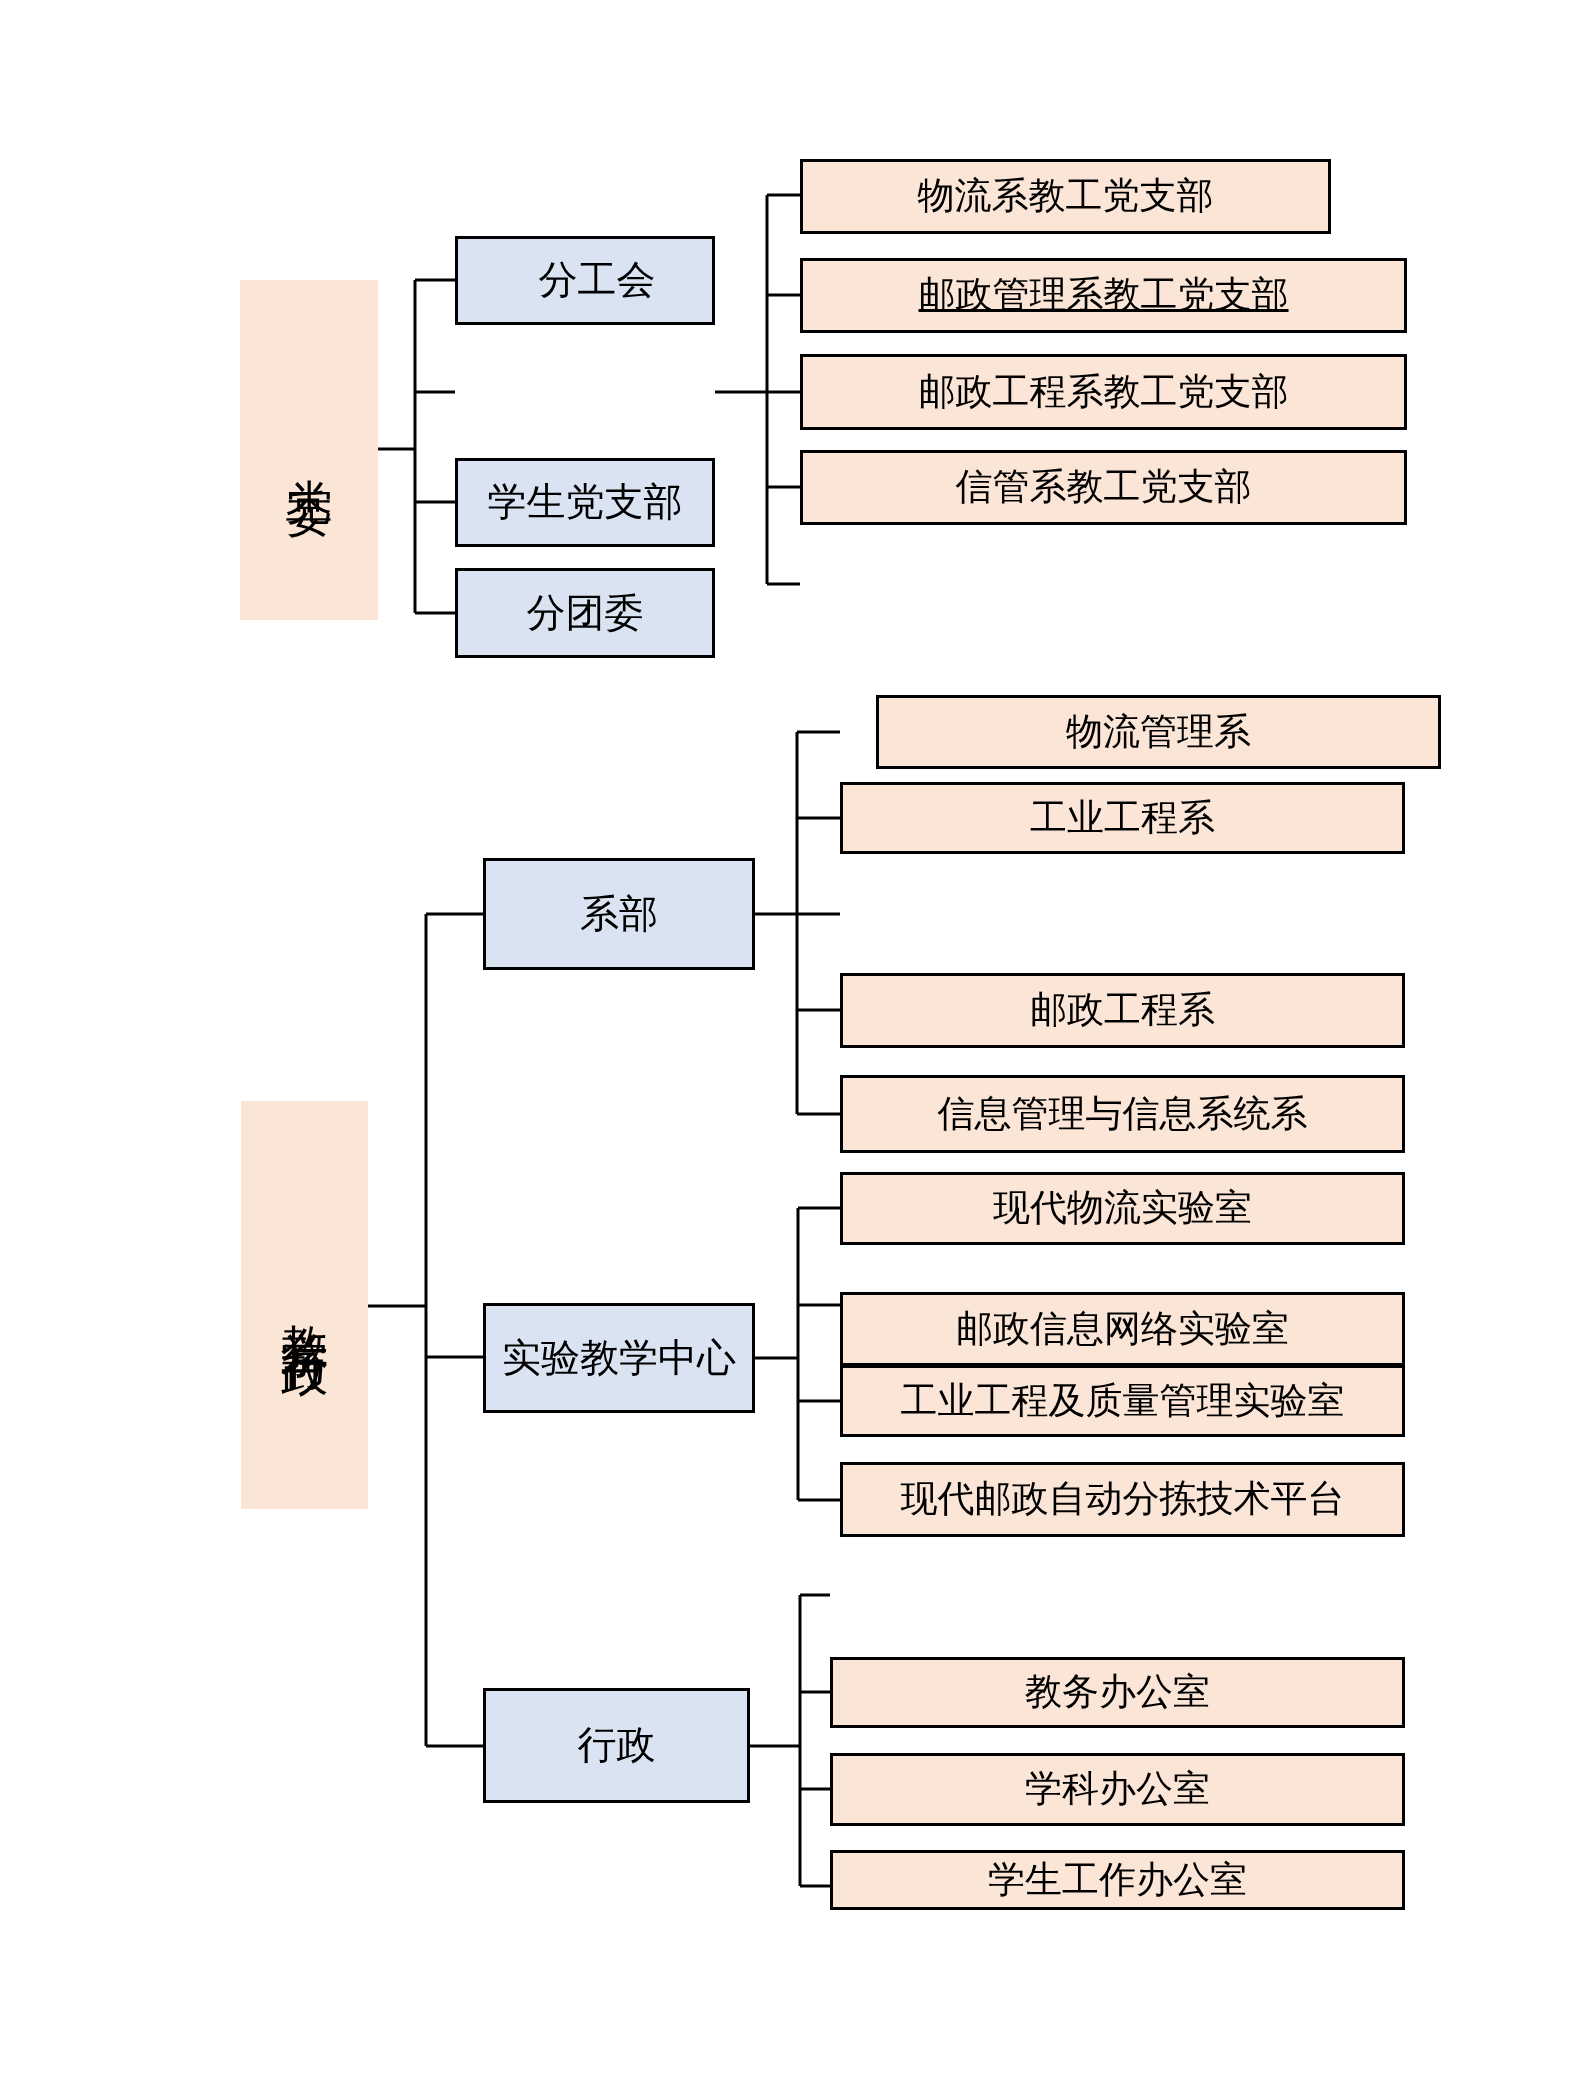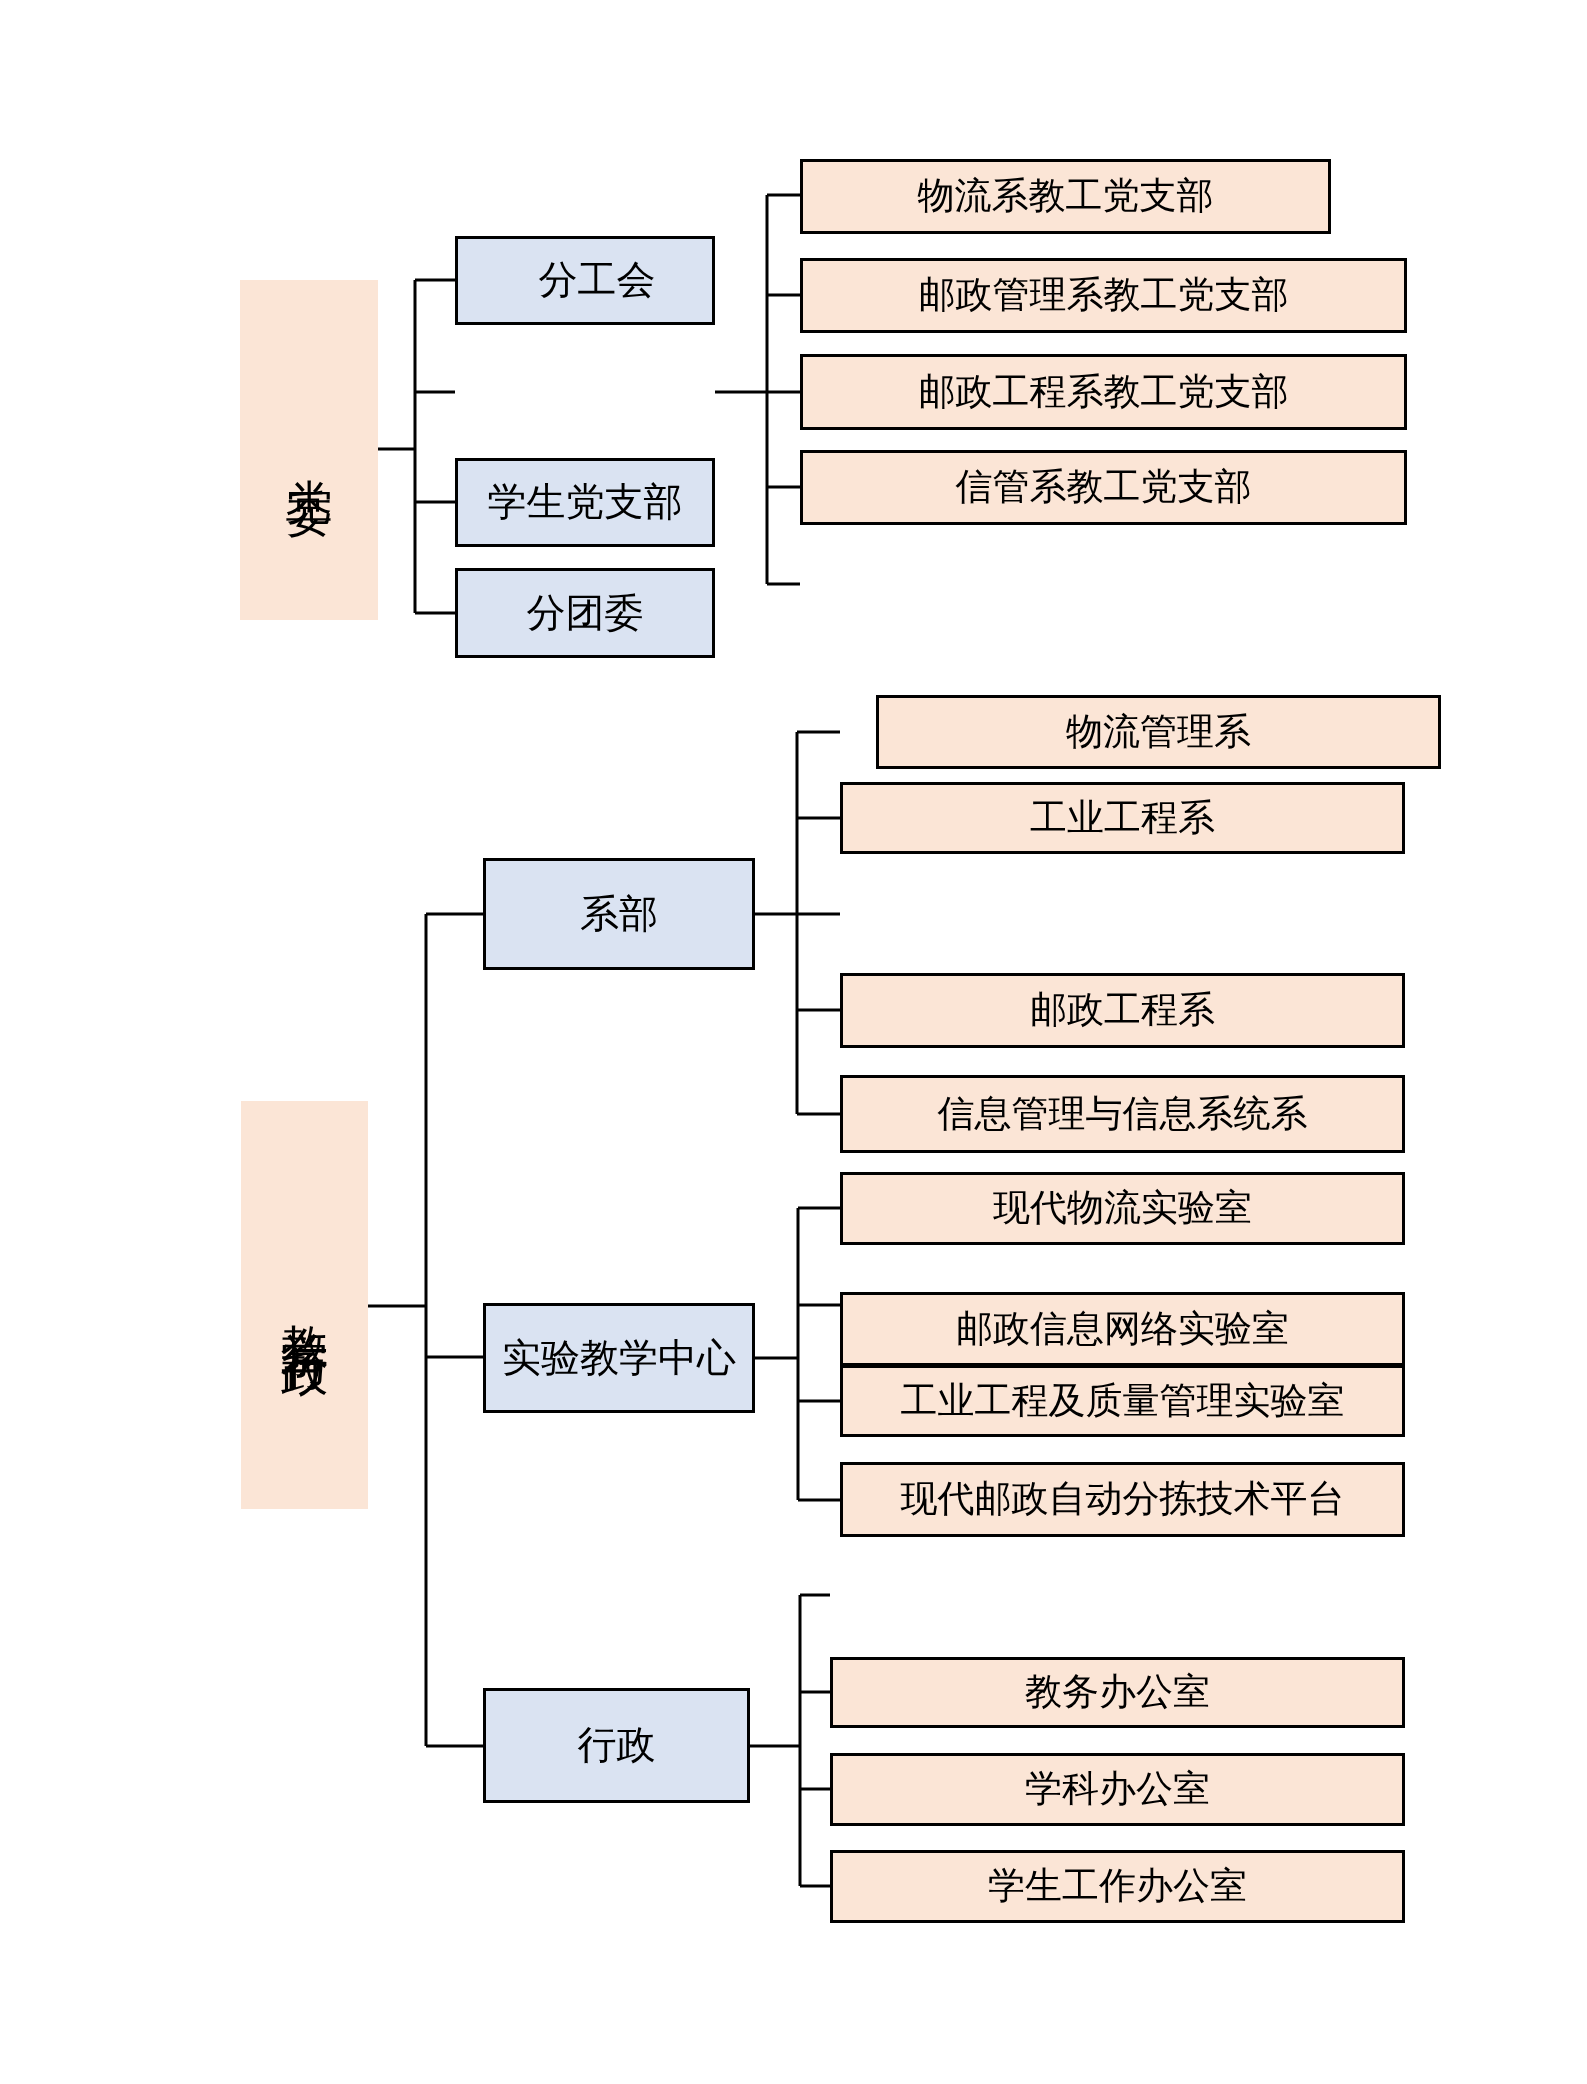--- a/index.html
+++ b/index.html
@@ -94,21 +94,21 @@
   <div class="box parent-box" style="left:455px;top:458px;width:260px;height:89px;">
     <span>学生党支部</span>
   </div>
   <div class="box parent-box" style="left:455px;top:568px;width:260px;height:90px;">
     <span>分团委</span>
   </div>
 
   <div class="box child-box" style="left:800px;top:159px;width:531px;height:75px;">
     <span>物流系教工党支部</span>
   </div>
-  <div class="box child-box" style="left:800px;top:258px;width:607px;height:75px;">
+  <div class="box child-box" style="left:800px;top:258px;width:607px;height:75px;text-decoration:underline;">
     <span>邮政管理系教工党支部</span>
   </div>
   <div class="box child-box" style="left:800px;top:354px;width:607px;height:76px;">
     <span>邮政工程系教工党支部</span>
   </div>
   <div class="box child-box" style="left:800px;top:450px;width:607px;height:75px;">
     <span>信管系教工党支部</span>
   </div>
 
   <div class="box root-box" style="left:241px;top:1101px;width:127px;height:408px;">
@@ -150,17 +150,17 @@
   <div class="box child-box" style="left:840px;top:1462px;width:565px;height:75px;">
     <span>现代邮政自动分拣技术平台</span>
   </div>
 
   <div class="box child-box" style="left:830px;top:1657px;width:575px;height:71px;">
     <span>教务办公室</span>
   </div>
   <div class="box child-box" style="left:830px;top:1753px;width:575px;height:73px;">
     <span>学科办公室</span>
   </div>
-  <div class="box child-box" style="left:830px;top:1850px;width:575px;height:73px;">
+  <div class="box child-box" style="left:830px;top:1850px;width:575px;height:60px;">
     <span>学生工作办公室</span>
   </div>
 
 </div>
 
 </body></html>

